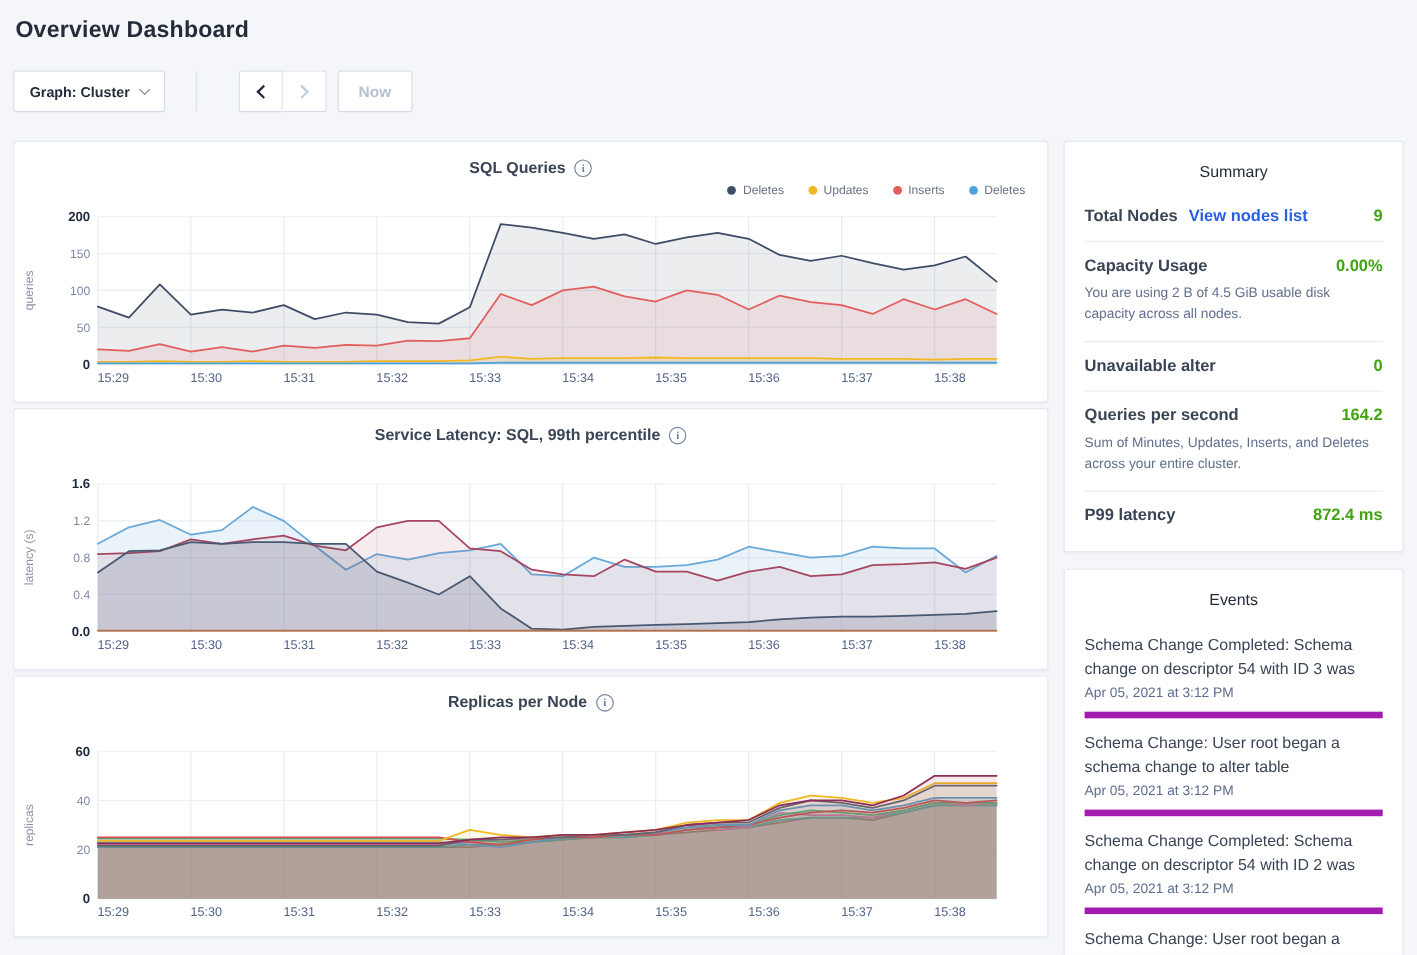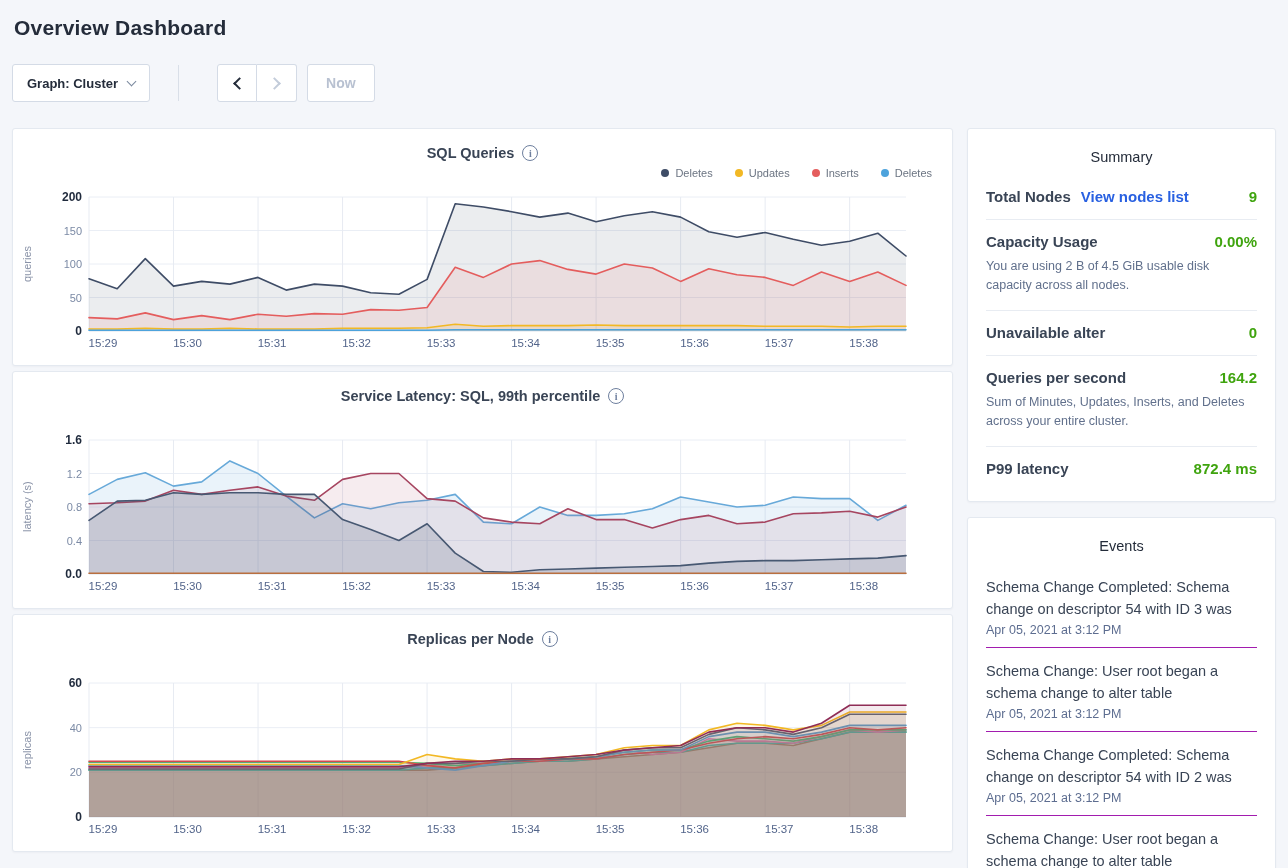--- a/index.html
+++ b/index.html
@@ -68,21 +68,21 @@
   .srow { padding:13px 0 14px; border-bottom:1px solid #e8ecf2; }
   .srow:last-child { border-bottom:none; }
   .srow-top { display:flex; align-items:baseline; }
   .srow-label { font-size:15px; font-weight:700; color:#394455; }
   .srow-link { font-size:15px; font-weight:700; color:#2860e1; margin-left:10px; cursor:pointer;text-align:right; }
   .srow-value { margin-left:auto; font-size:15px; font-weight:700; color:#3fa40e; }
   .srow-sub { margin-top:7px; font-size:12.5px; color:#61708c; line-height:1.55; }
 
   
   .events-card { padding:4px 18px; height:376px; }
-  .event { padding:12px 0 10px; border-bottom:1px solid #a21caf; }
+  .event { padding:12px 0 10px; border-bottom:6px solid #a21caf; }
   .event:last-child { border-bottom:none; }
   .event-msg { font-size:14.5px; color:#394455; line-height:1.52; cursor:pointer; }
   .event-time { margin-top:3px; font-size:12.5px; color:#5d6d90; }
 </style>
 </head>
 <body>
 
 <div class="page">
 
   <h1 class="page-title">Overview Dashboard</h1>

